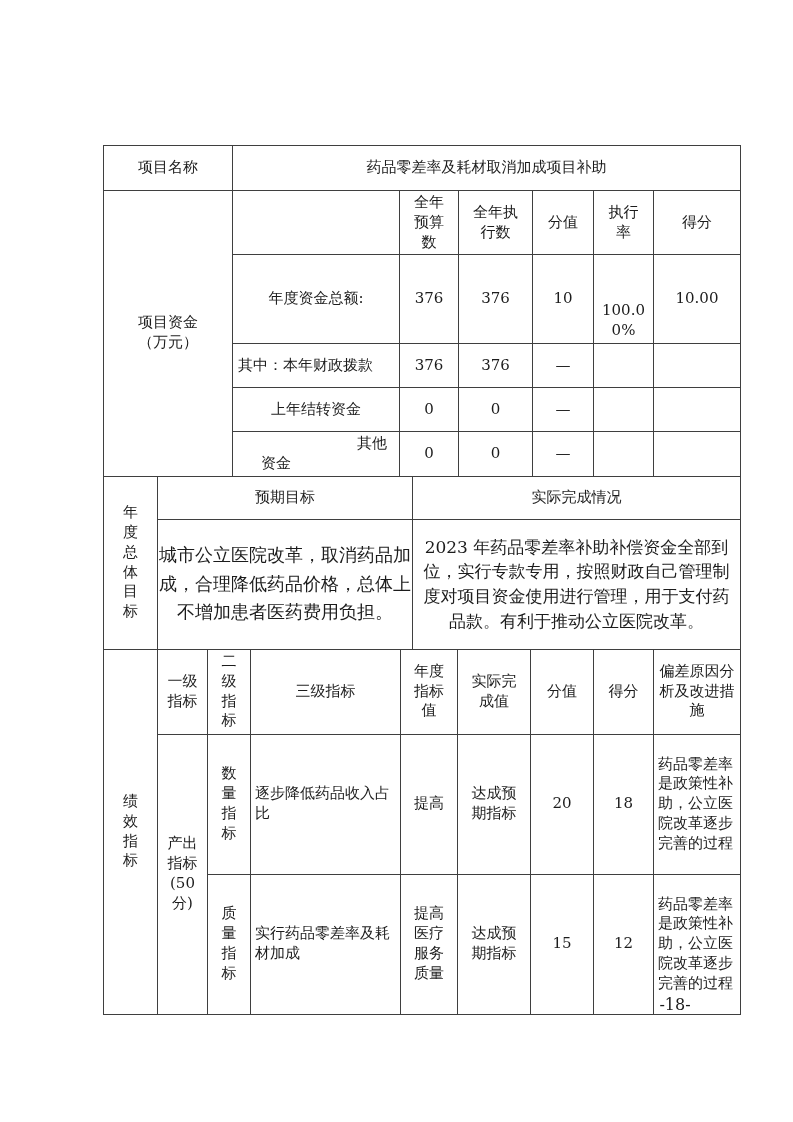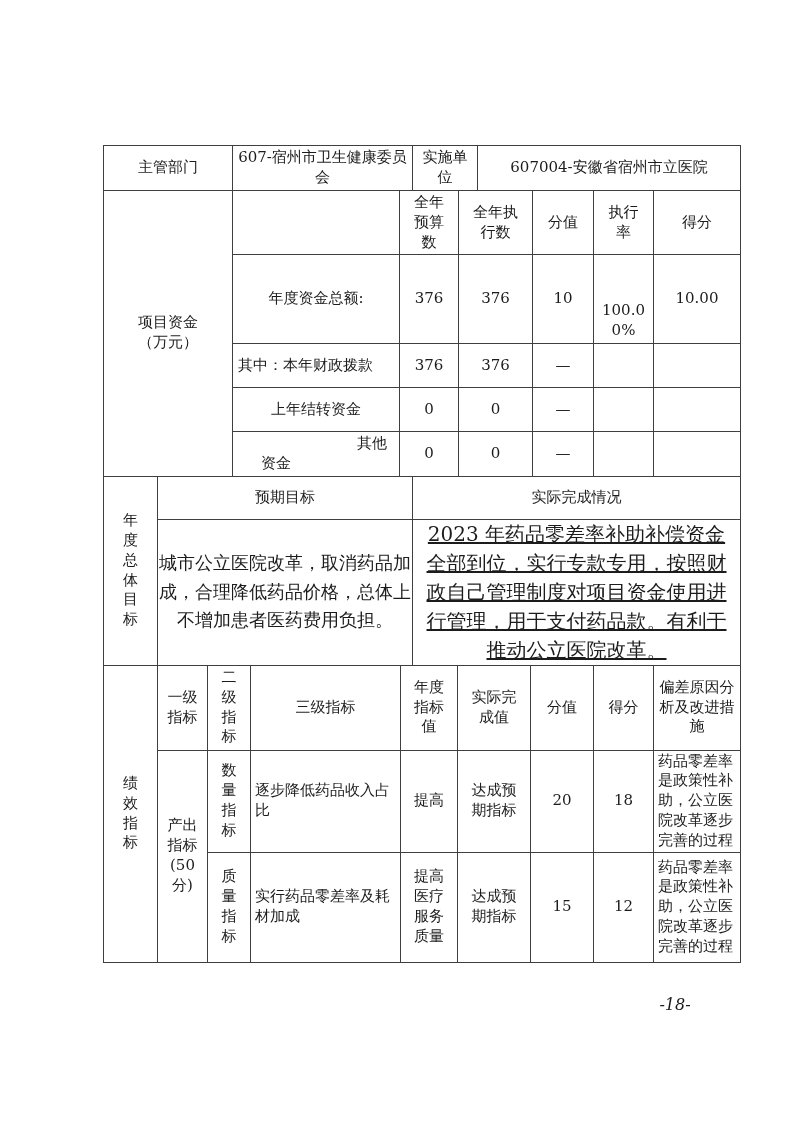--- a/index.html
+++ b/index.html
@@ -26,52 +26,46 @@
     word-break: break-all;
     overflow: hidden;
   }
   .tl { text-align: left; padding-left: 5px; }
   .inner { margin: 0 auto; }
   .w16 { width: 16px; }
   .w34 { max-width: 34px; }
   .w44 { max-width: 44px; margin-top: 44px; }
   .w48 { max-width: 50px; }
   .w64 { max-width: 64px; }
-  .dev { text-align: left; padding: 1px 4px; }
+  .dev { text-align: left; padding: 20px 4px; }
   .l3  { text-align: left; padding: 2px 4px; }
   .wrap-indent { text-align: left; padding-left: 28px; text-indent: 96px; }
   .para-expected { width: 253px; margin: 0 auto; font-size: 18px; text-align: center; line-height: 1.6; }
-  .para-actual   { width: 312px; margin: 0 auto; font-size: 20px; text-align: center; line-height: 1.45; text-decoration: underline; }
-  .page-number { position: absolute; left: 630px; top: 995px; width: 90px; text-align: center; font-size: 16px; font-style: italic; }
+  .para-actual   { width: 312px; margin: 0 auto; font-size: 17px; text-align: center; line-height: 1.45; }
+  .page-number { position: absolute; left: 630px; top: 995px; width: 90px; text-align: center; font-size: 16px; }
 </style>
 </head>
 <body>
 
 <div class="page">
   <div class="doc-table">
 
-
     <table>
       <colgroup>
           <col style="width:129px">
-          <col style="width:180px">
-          <col style="width:65px">
-          <col style="width:263px">
+          <col style="width:508px">
         </colgroup>
       <tbody>
           <tr style="height:45px">
-        <td>主管部门</td>
-        <td>607-宿州市卫生健康委员会</td>
-        <td>
-              <div class="inner w48">实施单位</div>
-            </td>
-        <td>607004-安徽省宿州市立医院</td>
-      </tr>
-    </tbody>
-      </table>
+        <td>项目名称</td>
+        <td>药品零差率及耗材取消加成项目补助</td>
+      </tr>
+    </tbody>
+      </table>
+
 
     <table>
       <colgroup>
           <col style="width:129px">
           <col style="width:167px">
           <col style="width:59px">
           <col style="width:74px">
           <col style="width:61px">
           <col style="width:60px">
           <col style="width:87px">

